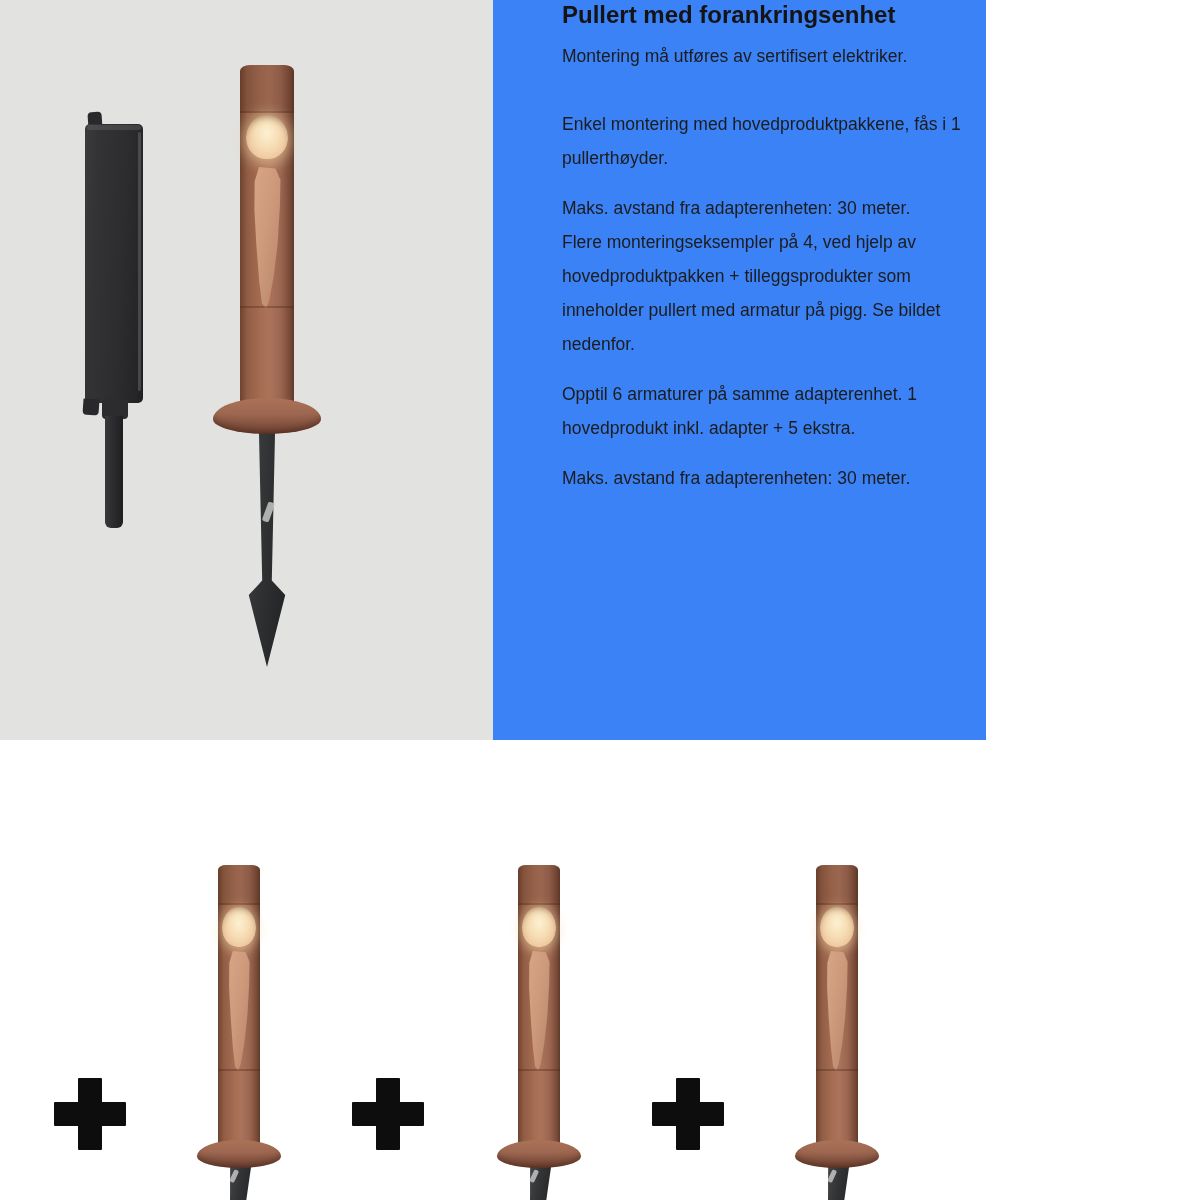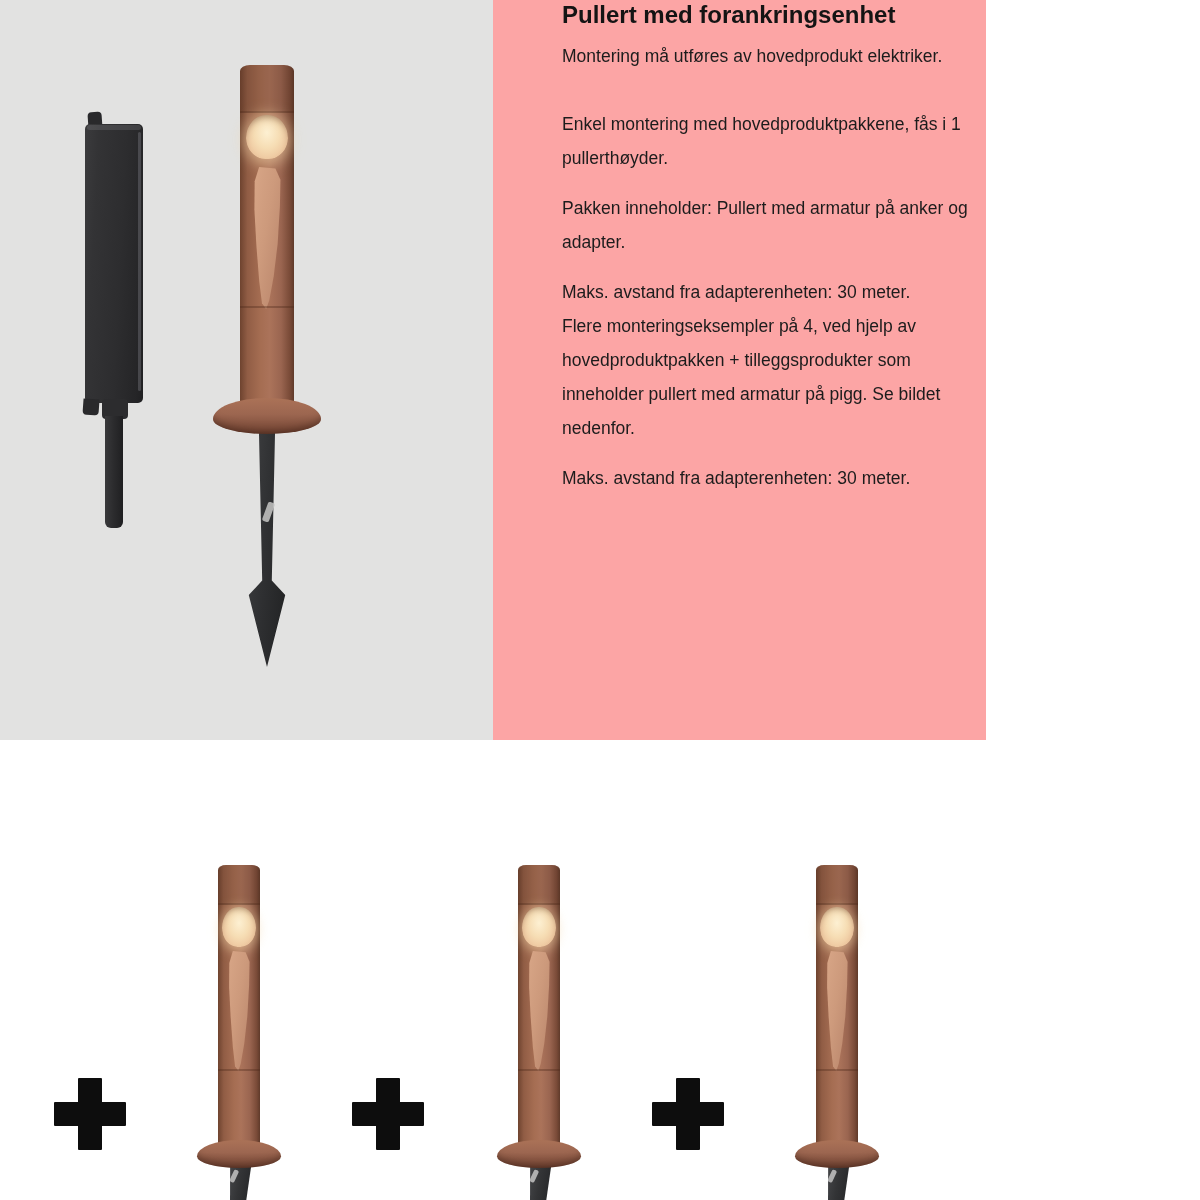--- a/index.html
+++ b/index.html
@@ -1,18 +1,18 @@
 <!DOCTYPE html>
 <html><head>
 <meta charset="utf-8">
 <style>
   html,body{margin:0;padding:0;background:#fff;}
   .page{
     position:relative;width:986px;height:1200px;overflow:hidden;
-    background:#fca5a5;
+    background:#3b82f6;
     font-family:"Liberation Sans","DejaVu Sans",sans-serif;
     color:#1c1c1c;
   }
   
   .hero-image{
     position:absolute;left:0;top:0;width:493px;height:740px;
     background:#e2e2e1;
   }
   
   .adapter{position:absolute;left:0;top:0;width:200px;height:600px;}
@@ -170,30 +170,30 @@
         <div class="cap"></div>
         <div class="glow-window"></div>
         <div class="scallop"></div>
         <div class="seam"></div>
       </div>
     </div>
   </section>
 
   <section class="description">
     <h1>Pullert med forankringsenhet</h1>
-    <p class="lead">Montering må utføres av hovedprodukt elektriker.</p>
+    <p class="lead">Montering må utføres av sertifisert elektriker.</p>
     <p>Enkel montering med hovedproduktpakkene, fås i 1
 pullerthøyder.</p>
-    <p>Pakken inneholder: Pullert med armatur på anker og
-adapter.</p>
     <p>Maks. avstand fra adapterenheten: 30 meter.
 Flere monteringseksempler på 4, ved hjelp av
 hovedproduktpakken + tilleggsprodukter som
 inneholder pullert med armatur på pigg. Se bildet
 nedenfor.</p>
+    <p>Opptil 6 armaturer på samme adapterenhet. 1
+hovedprodukt inkl. adapter + 5 ekstra.</p>
     <p>Maks. avstand fra adapterenheten: 30 meter.</p>
   </section>
 
   <section class="assembly">
 
     <div class="plus plus-1" aria-label="+">
       <span class="bar-h"></span>
       <span class="bar-v"></span>
     </div>
 

